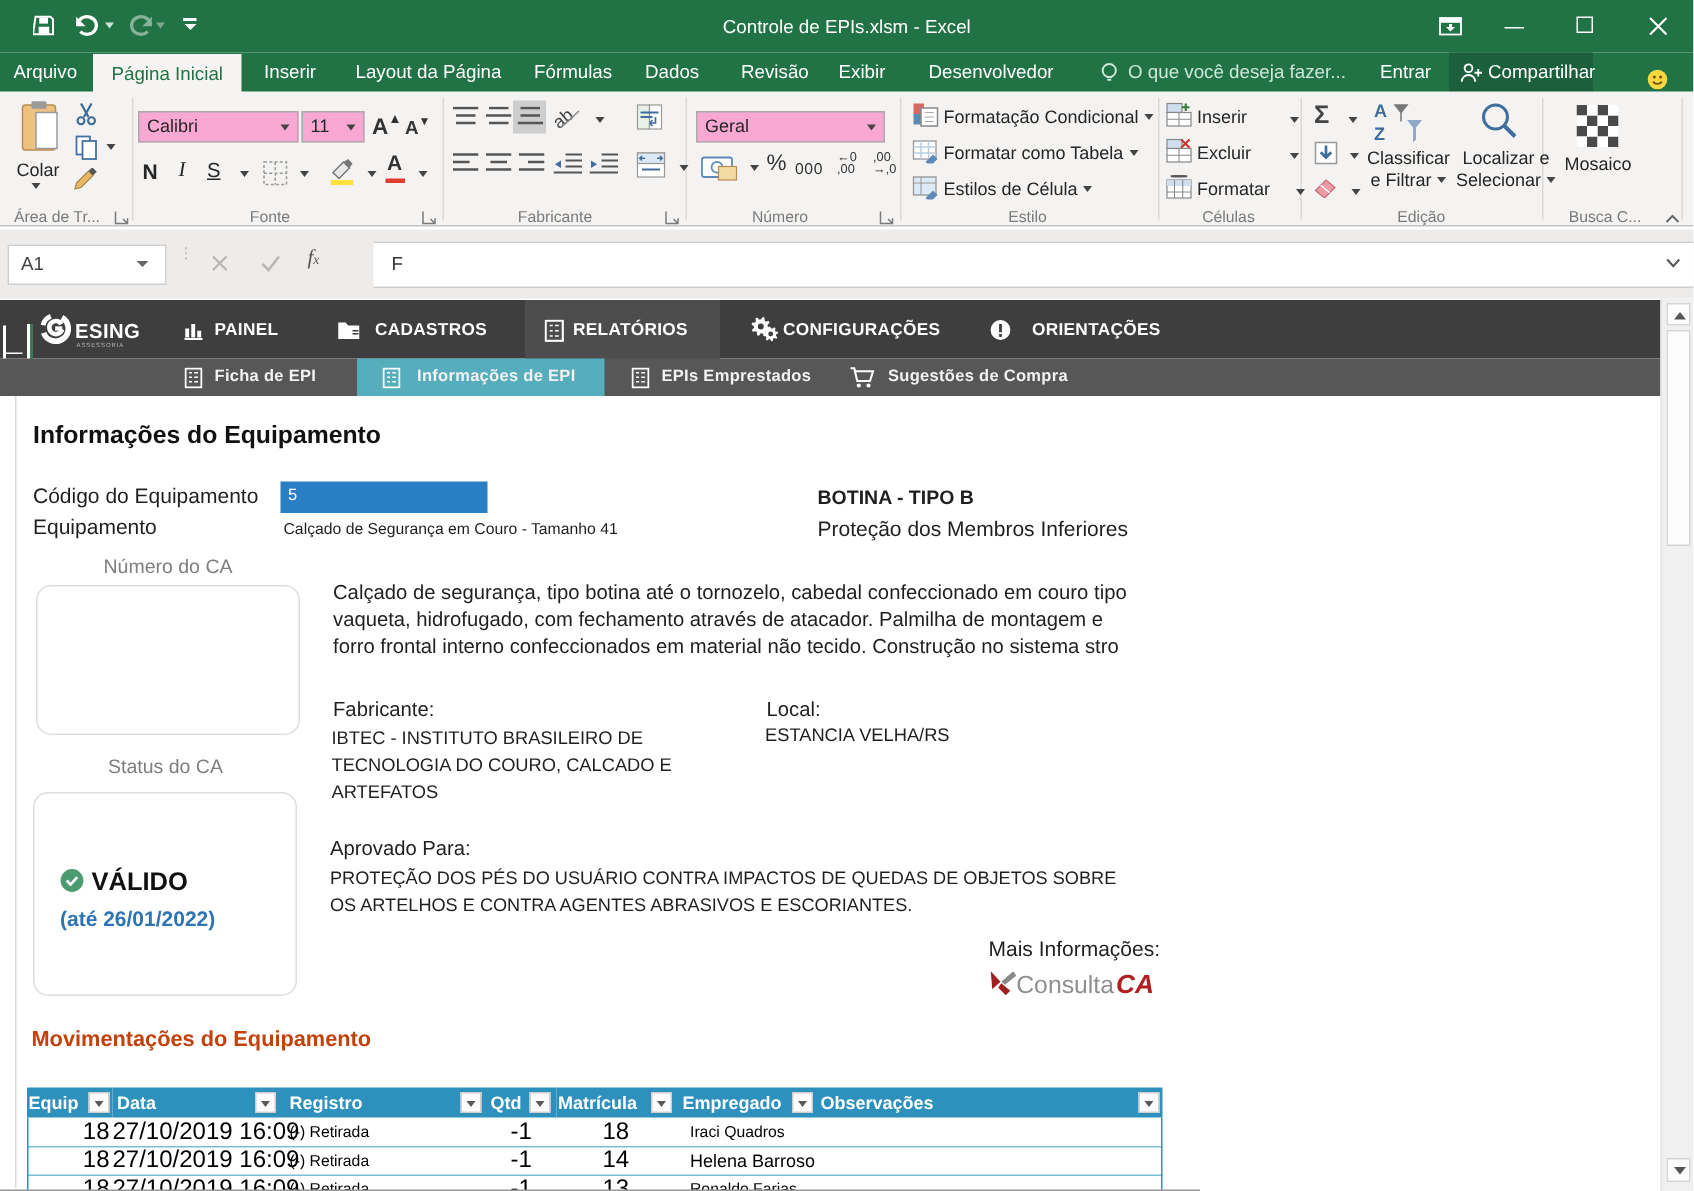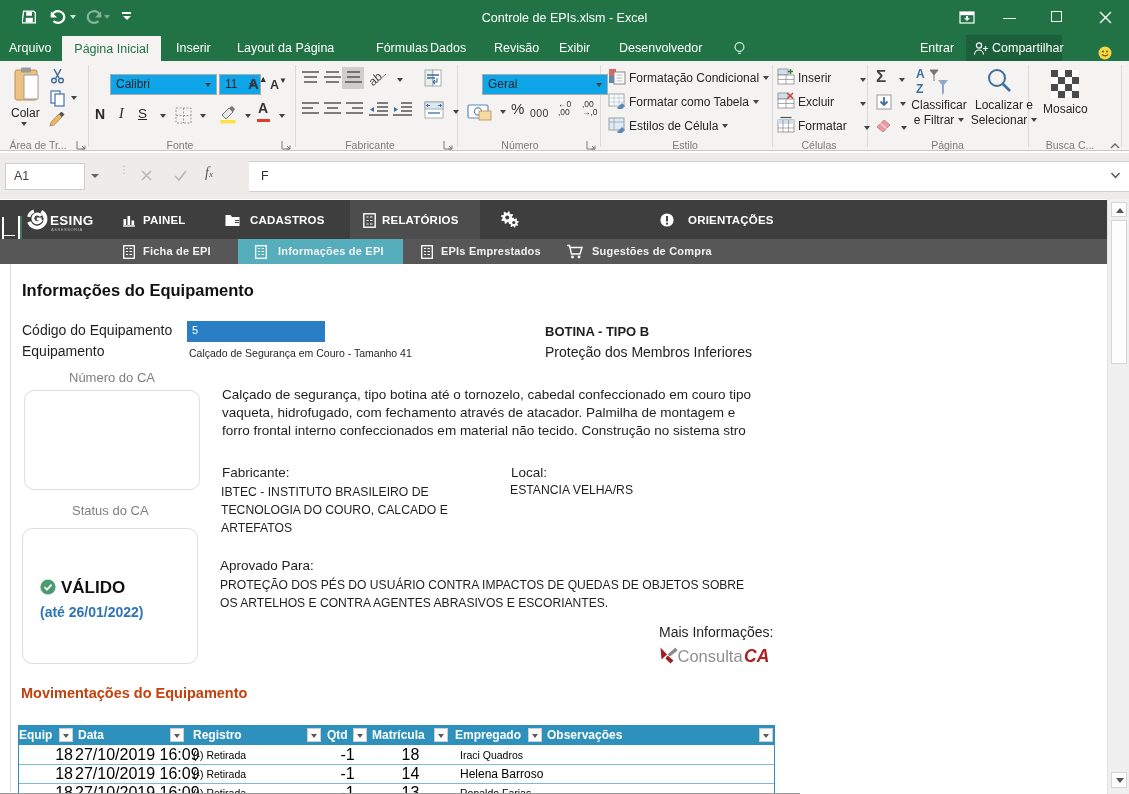--- a/index.html
+++ b/index.html
@@ -9,27 +9,27 @@
 
 #titlebar { left:0; top:0; width:1129px; height:35px; background:#217346; }
 #tabrow { left:0; top:35px; width:1129px; height:27px; background:#217346; }
 .ttab { position:absolute; top:0; height:27px; color:#fff; font-size:12.5px; line-height:26px; }
 #seltab { position:absolute; left:62px; top:1px; width:99px; height:26px; background:#f5f4f2; color:#217346; text-align:center; font-size:12.5px; line-height:26px; }
 
 #ribbon { left:0; top:61px; width:1129px; height:90px; background:#f4f3f2; border-bottom:1px solid #c8c6c4; }
 .gsep { position:absolute; top:4px; height:82px; width:1px; background:#dcdad8; }
 .glabel { position:absolute; top:78px; font-size:10.5px; color:#7a7a7a; text-align:center; }
 .launcher { position:absolute; top:79px; width:10px; height:10px; }
-.combo { position:absolute; background:#0ea5e9; border:1px solid #ababab; font-size:12px; color:#262626; line-height:19px; padding-left:5px;margin-left:18px; }
+.combo { position:absolute; background:#f9a8d4; border:1px solid #ababab; font-size:12px; color:#262626; line-height:19px; padding-left:5px; }
 .combo:after { content:""; position:absolute; right:5px; top:8px; border-left:3.5px solid transparent; border-right:3.5px solid transparent; border-top:4px solid #444; }
 .rbtxt { position:absolute; font-size:12px; color:#262626; white-space:nowrap; }
 .dar { display:inline-block; width:0; height:0; border-left:3.5px solid transparent; border-right:3.5px solid transparent; border-top:4px solid #444; vertical-align:2px; margin-left:4px; }
 
 #fbar { left:0; top:153px; width:1129px; height:46px; background:#eeecea; }
-#namebox { position:absolute; left:5px; top:10px; width:80px; height:27px; background:#fff; border:1px solid #d0cecc; font-size:12.5px; color:#444; line-height:25px; padding-left:8px; }
+#namebox { position:absolute; left:5px; top:10px; width:106px; height:27px; background:#fff; border:1px solid #d0cecc; font-size:12.5px; color:#444; line-height:25px; padding-left:8px; }
 #finput { position:absolute; left:249px; top:8px; width:880px; height:31px; background:#fff; border-top:1px solid #d0cecc; border-bottom:1px solid #d0cecc; font-size:12.5px; color:#333; line-height:29px; padding-left:12px; }
 
 #nav1 { left:0; top:200px; width:1107px; height:39px; background:#3e3e3e; }
 #nav2 { left:0; top:239px; width:1107px; height:25px; background:#575757; }
 .n1item { position:absolute; top:0; height:40px; color:#fff; font-size:11.5px; font-weight:bold; letter-spacing:0.2px; line-height:40px; white-space:nowrap; }
 .n2item { position:absolute; top:0; height:25px; color:#f2f2f2; font-size:11px; font-weight:bold; letter-spacing:0.2px; line-height:25px; white-space:nowrap; }
 
 #vscroll { left:1107px; top:199px; width:22px; height:595px; background:#f0f0f0; border-left:1px solid #e3e3e3; }
 .sbtn { position:absolute; left:3px; width:16px; background:#fdfdfd; border:1px solid #d5d5d5; }
 
@@ -78,29 +78,30 @@
   <div class="abs" style="left:1051px;top:11px;width:11px;height:11px;border:1.3px solid #fff"></div>
   <svg class="abs" style="left:1098px;top:10px" width="15" height="15" viewBox="0 0 15 15">
     <path d="M2 2 L13 13 M13 2 L2 13" stroke="#fff" stroke-width="1.4"></path>
   </svg>
 </div>
 <div class="abs" id="tabrow">
   <div class="ttab" style="left:9px">Arquivo</div>
   <div id="seltab">Página Inicial</div>
   <div class="ttab" style="left:176px">Inserir</div>
   <div class="ttab" style="left:237px">Layout da Página</div>
-  <div class="ttab" style="left:376px">Fórmulas</div>
+  <div class="ttab" style="left:356px">Fórmulas</div>
   <div class="ttab" style="left:430px">Dados</div>
   <div class="ttab" style="left:494px">Revisão</div>
   <div class="ttab" style="left:559px">Exibir</div>
   <div class="ttab" style="left:619px">Desenvolvedor</div>
   <svg class="abs" style="left:733px;top:6px" width="13" height="16" viewBox="0 0 13 16">
     <circle cx="6.5" cy="6" r="4.4" fill="none" stroke="#cde7d8" stroke-width="1.3"></circle>
     <path d="M4.8 10.5 h3.4 M5.2 12.3 h2.6" stroke="#cde7d8" stroke-width="1.2"></path>
   </svg>
+  <div class="ttab" style="left:752px;color:#cde7d8">O que você deseja fazer...</div>
   <div class="ttab" style="left:920px">Entrar</div>
   <div class="abs" style="left:966px;top:0;width:96px;height:27px;background:#1c5f3b"></div>
   <svg class="abs" style="left:973px;top:6px" width="16" height="15" viewBox="0 0 16 15">
     <circle cx="6" cy="4.5" r="2.6" fill="none" stroke="#fff" stroke-width="1.2"></circle>
     <path d="M1.5 13.5 a4.5 4.5 0 0 1 9 0" fill="none" stroke="#fff" stroke-width="1.2"></path>
     <path d="M12.5 5 v5 M10 7.5 h5" stroke="#fff" stroke-width="1.2"></path>
   </svg>
   <div class="ttab" style="left:992px">Compartilhar</div>
   <svg class="abs" style="left:1098px;top:11px" width="14" height="14" viewBox="0 0 14 14">
     <circle cx="7" cy="7" r="6.5" fill="#f7d842"></circle>
@@ -117,21 +118,21 @@
   <div class="gsep" style="left:772px"></div>
   <div class="gsep" style="left:867px"></div>
   <div class="gsep" style="left:1028px"></div>
   <div class="gsep" style="left:1121px"></div>
   <div class="glabel" style="left:2px;width:72px">Área de Tr...</div>
   <div class="glabel" style="left:100px;width:160px">Fonte</div>
   <div class="glabel" style="left:300px;width:140px">Fabricante</div>
   <div class="glabel" style="left:460px;width:120px">Número</div>
   <div class="glabel" style="left:610px;width:150px">Estilo</div>
   <div class="glabel" style="left:775px;width:88px">Células</div>
-  <div class="glabel" style="left:880px;width:135px">Página</div>
+  <div class="glabel" style="left:880px;width:135px">Edição</div>
   <div class="glabel" style="left:1030px;width:80px">Busca C...</div>
 
   <svg class="launcher" style="left:76px" viewBox="0 0 10 10">
       <path d="M1 1 v8 h8 M6 6 l3 3 M9 5.5 v3.5 h-3.5" stroke="#7a7a7a" fill="none" stroke-width="1"></path>
     </svg>
   <svg class="launcher" style="left:281px" viewBox="0 0 10 10">
       <path d="M1 1 v8 h8 M6 6 l3 3 M9 5.5 v3.5 h-3.5" stroke="#7a7a7a" fill="none" stroke-width="1"></path>
     </svg>
   <svg class="launcher" style="left:443px" viewBox="0 0 10 10">
       <path d="M1 1 v8 h8 M6 6 l3 3 M9 5.5 v3.5 h-3.5" stroke="#7a7a7a" fill="none" stroke-width="1"></path>
@@ -385,20 +386,21 @@
     <rect x="0.8" y="0.8" width="11.4" height="13.4" fill="none" stroke="#fff" stroke-width="1.4"></rect>
     <path d="M3.5 4 h2 M3.5 7.5 h2 M3.5 11 h2 M7 4 h2.5 M7 7.5 h2.5 M7 11 h2.5" stroke="#fff" stroke-width="1.1"></path>
   </svg>
   <div class="n1item" style="left:382px">RELATÓRIOS</div>
   <svg class="abs" style="left:501px;top:11px" width="18" height="18" viewBox="0 0 18 18">
     <path d="M 12.47 7.87 L 12.10 9.07 L 10.02 9.17 L 9.44 9.86 L 9.74 11.93 L 8.63 12.52 L 7.08 11.11 L 6.18 11.20 L 4.93 12.87 L 3.73 12.50 L 3.63 10.42 L 2.94 9.84 L 0.87 10.14 L 0.28 9.03 L 1.69 7.48 L 1.60 6.58 L -0.07 5.33 L 0.30 4.13 L 2.38 4.03 L 2.96 3.34 L 2.66 1.27 L 3.77 0.68 L 5.32 2.09 L 6.22 2.00 L 7.47 0.33 L 8.67 0.70 L 8.77 2.78 L 9.46 3.36 L 11.53 3.06 L 12.12 4.17 L 10.71 5.72 L 10.80 6.62 Z" fill="#fff"></path>
       <circle cx="6.2" cy="6.6" r="2" fill="#3e3e3e"></circle>
     <path d="M 17.19 14.00 L 16.64 14.81 L 15.06 14.40 L 14.47 14.79 L 14.21 16.40 L 13.24 16.58 L 12.41 15.18 L 11.72 15.04 L 10.40 15.99 L 9.59 15.44 L 10.00 13.86 L 9.61 13.27 L 8.00 13.01 L 7.82 12.04 L 9.22 11.21 L 9.36 10.52 L 8.41 9.20 L 8.96 8.39 L 10.54 8.80 L 11.13 8.41 L 11.39 6.80 L 12.36 6.62 L 13.19 8.02 L 13.88 8.16 L 15.20 7.21 L 16.01 7.76 L 15.60 9.34 L 15.99 9.93 L 17.60 10.19 L 17.78 11.16 L 16.38 11.99 L 16.24 12.68 Z" fill="#fff"></path>
       <circle cx="12.8" cy="11.6" r="1.6" fill="#3e3e3e"></circle>
   </svg>
+  <div class="n1item" style="left:522px">CONFIGURAÇÕES</div>
   <svg class="abs" style="left:660px;top:13px" width="14" height="14" viewBox="0 0 14 14">
     <circle cx="7" cy="7" r="6.6" fill="#fff"></circle>
     <rect x="6.05" y="3" width="1.9" height="5.5" fill="#3e3e3e"></rect>
     <rect x="6.05" y="9.7" width="1.9" height="1.9" fill="#3e3e3e"></rect>
   </svg>
   <div class="n1item" style="left:688px">ORIENTAÇÕES</div>
 </div>
 <div class="abs" id="nav2">
   <svg class="abs" style="left:123px;top:6px" width="12" height="14" viewBox="0 0 12 14">
     <rect x="0.7" y="0.7" width="10.6" height="12.6" fill="none" stroke="#fff" stroke-width="1.3"></rect>

